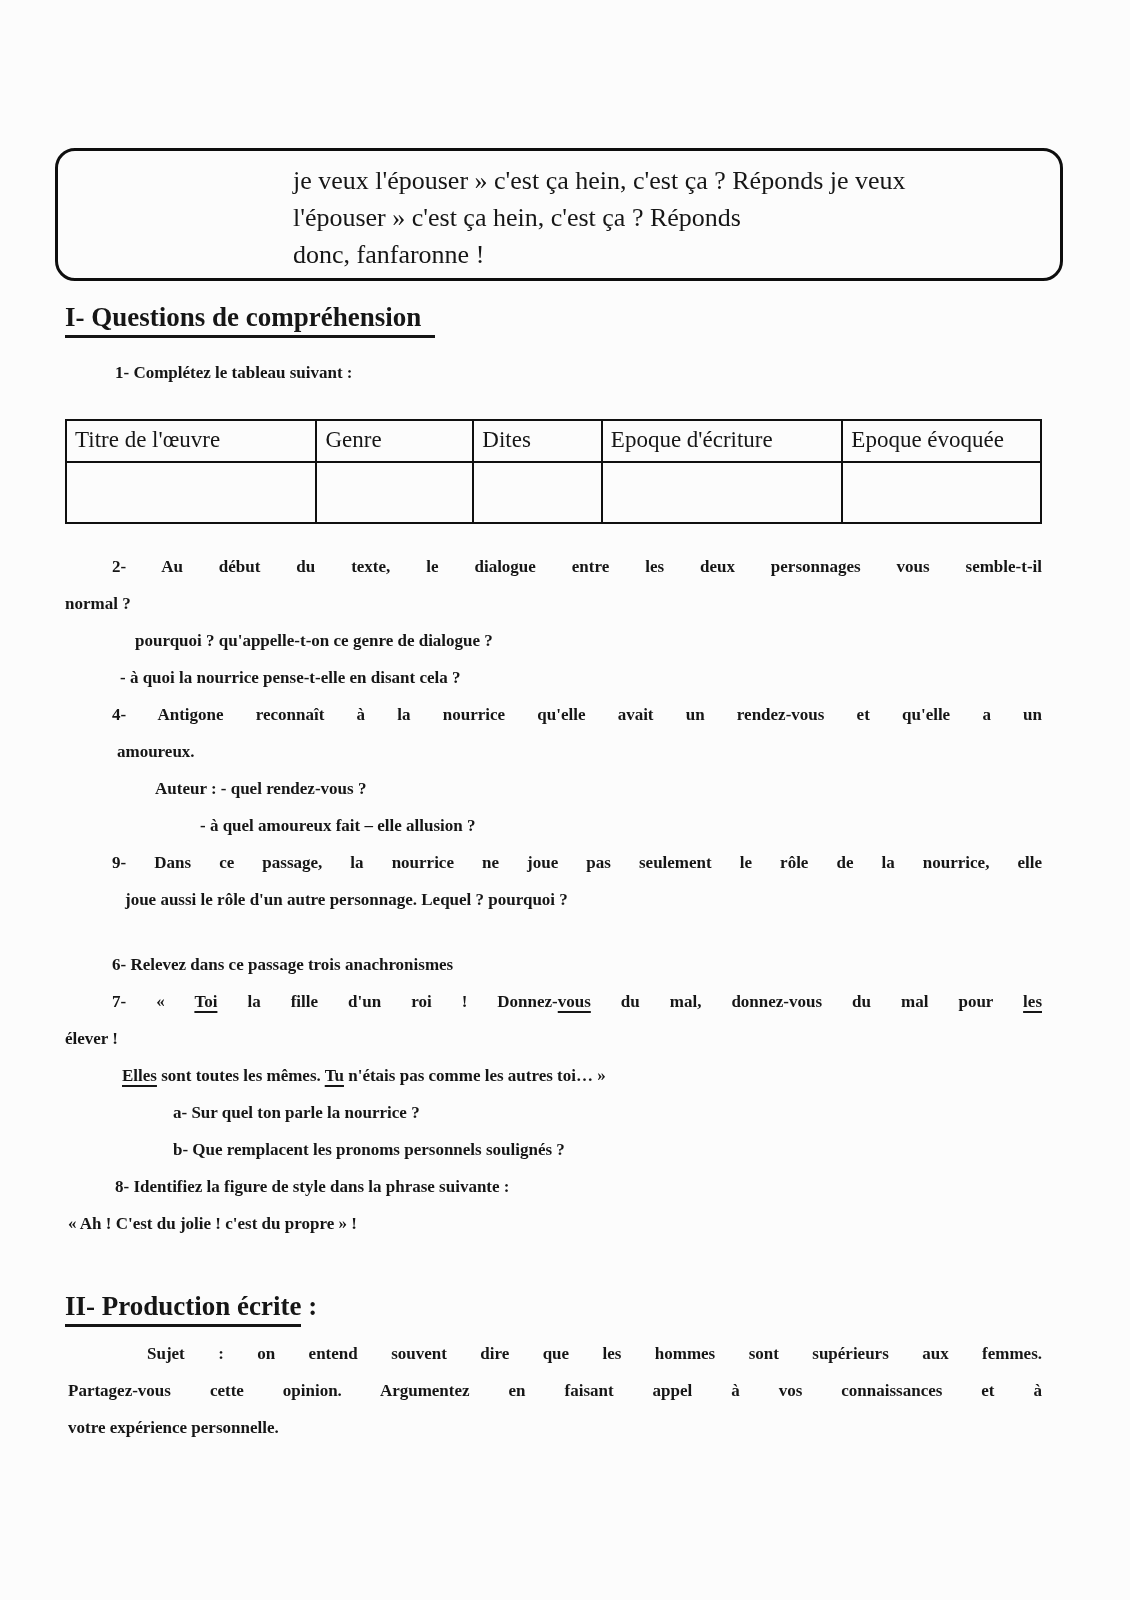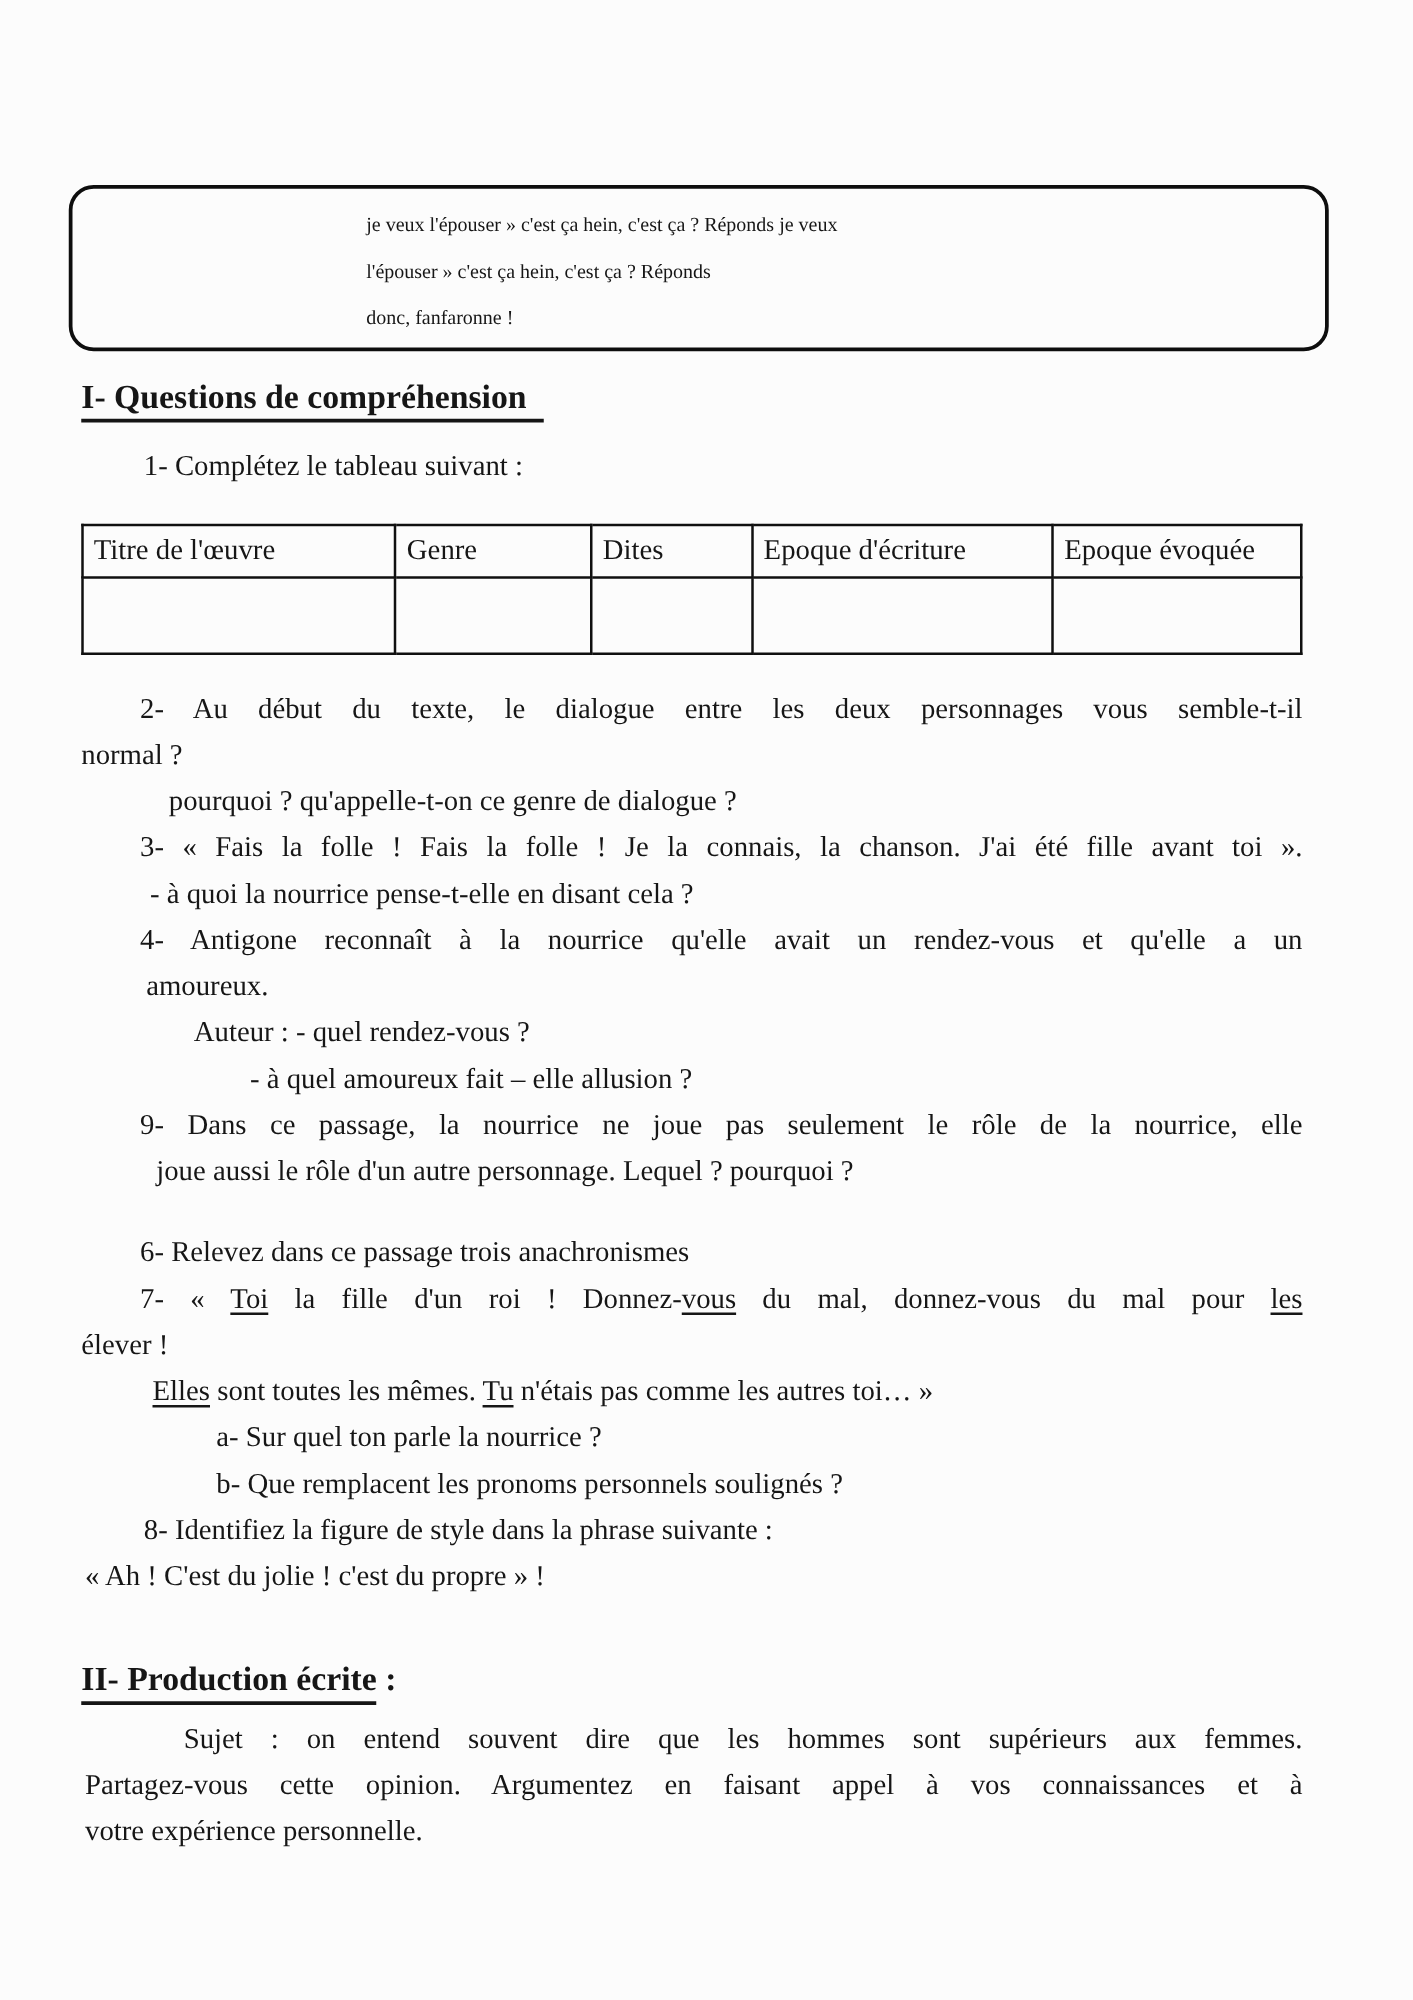--- a/index.html
+++ b/index.html
@@ -11,25 +11,25 @@
     overflow:hidden;
   }
   .quote-box{
     margin:148px 0 0 55px;
     width:1008px;height:133px;
     box-sizing:border-box;
     border:3px solid #0e0e0e;
     border-radius:20px;
     padding:11px 18px 0 235px;
   }
-  .quote-line{font-size:16px;line-height:37px;}
+  .quote-line{font-size:26px;line-height:37px;}
   .content{padding:0 88px 0 65px;}
   .h1{margin-top:21px;font-size:27px;font-weight:bold;}
   .h1 .ul{display:inline-block;border-bottom:3px solid #151515;padding:0 14px 2px 0;}
-  .ln{font-size:23px;line-height:37px;}
+  .ln{font-size:17px;line-height:37px;font-weight:bold;}
   .q1line{margin-top:16px;}
   table.grid{margin-top:28px;width:100%;border-collapse:collapse;font-size:23px;table-layout:fixed;}
   table.grid th,table.grid td{border:2px solid #101010;font-weight:normal;text-align:left;padding:2px 4px 4px 8px;}
   table.grid th{height:34px;}
   table.grid td{height:53px;}
   .c1{width:26.1%}.c2{width:15.8%}.c3{width:12.7%}.c4{width:25.0%}.c5{width:20.4%}
   .lines{margin-top:24px;}
   .jst{text-align:justify;text-align-last:justify;}
   .u{text-decoration:underline;text-underline-offset:4px;text-decoration-thickness:2px;}
   .i0{margin-left:0}.i3{margin-left:3px}.i47{margin-left:47px}.i50{margin-left:50px}
@@ -74,21 +74,20 @@
         <td></td>
         <td></td>
       </tr>
     </tbody>
       </table>
 
     <div class="lines">
       <div class="ln i47 jst">2- Au début du texte, le dialogue entre les deux personnages vous semble-t-il</div>
       <div class="ln i0">normal ?</div>
       <div class="ln i70">pourquoi ? qu'appelle-t-on ce genre de dialogue ?</div>
-      <div class="ln i47 jst">3- « Fais la folle ! Fais la folle ! Je la connais, la chanson. J'ai été fille avant toi ».</div>
       <div class="ln i55">- à quoi la nourrice pense-t-elle en disant cela ?</div>
       <div class="ln i47 jst">4- Antigone reconnaît à la nourrice qu'elle avait un rendez-vous et qu'elle a un</div>
       <div class="ln i52">amoureux.</div>
       <div class="ln i90">Auteur : - quel rendez-vous ?</div>
       <div class="ln i135">- à quel amoureux fait – elle allusion ?</div>
       <div class="ln i47 jst">9- Dans ce passage, la nourrice ne joue pas seulement le rôle de la nourrice, elle</div>
       <div class="ln i60">joue aussi le rôle d'un autre personnage. Lequel ? pourquoi ?</div>
       <div class="sp28"></div>
       <div class="ln i47">6- Relevez dans ce passage trois anachronismes</div>
       <div class="ln i47 jst"><span>7- « </span><span class="u">Toi</span><span> la fille d'un roi ! Donnez-</span><span class="u">vous</span><span> du mal, donnez-vous du mal pour </span><span class="u">les</span></div>

